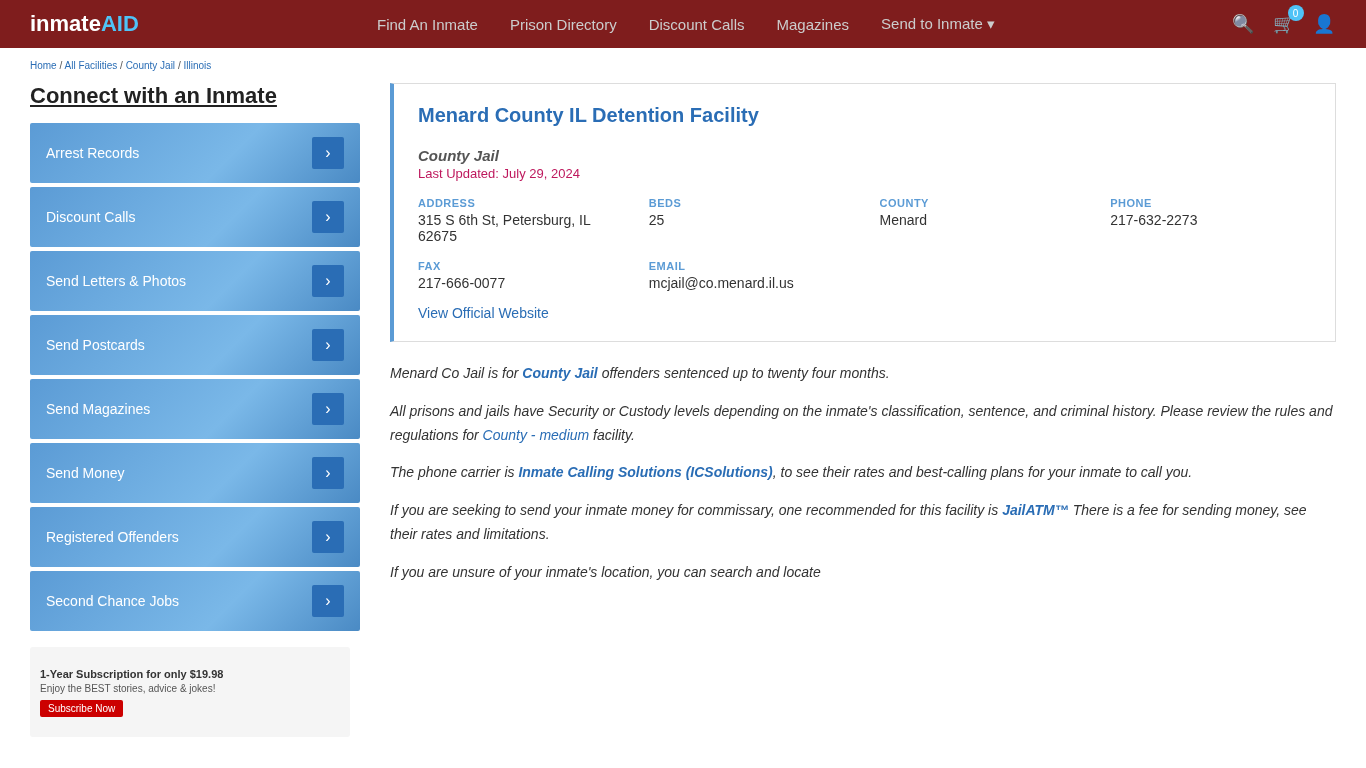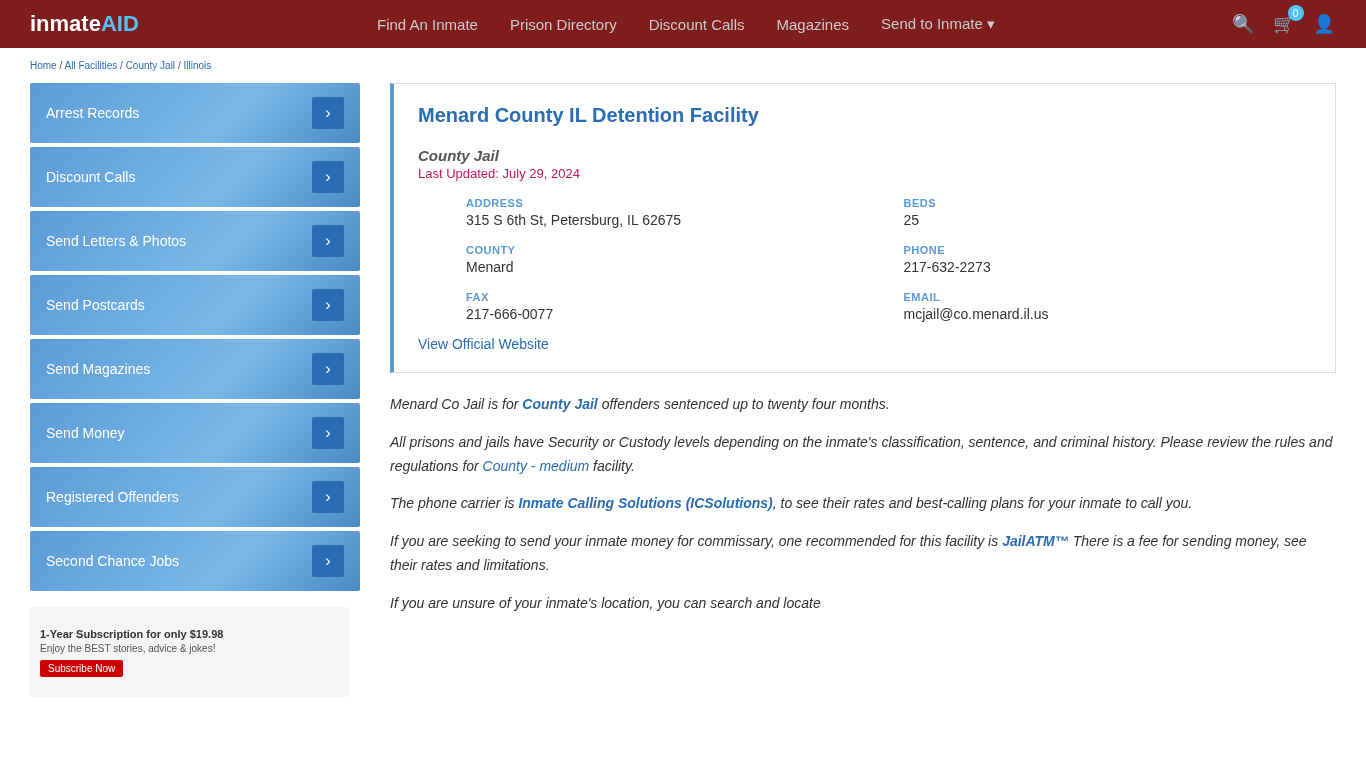--- a/index.html
+++ b/index.html
@@ -180,23 +180,22 @@
       font-weight: bold;
     }
     .facility-updated {
       font-size: 13px;
       color: #be185d;
       margin-top: 2px;
       margin-bottom: 16px;
     }
     .facility-details {
       display: grid;
-      grid-template-columns: 1fr 1fr;
+      grid-template-columns: 1fr 1fr 1fr 1fr;
       gap: 16px 30px;
-      margin-left: 48px;
     }
     .detail-group { }
     .detail-label {
       font-size: 11px;
       font-weight: bold;
       color: #5b9bd5;
       text-transform: uppercase;
       letter-spacing: 0.5px;
       margin-bottom: 3px;
     }
@@ -257,20 +256,21 @@
   <a>All Facilities</a>
   <span> / </span>
   <a>County Jail</a>
   <span> / </span>
   <a>Illinois</a>
 </nav>
 
 <div class="main-container">
 
   <aside class="sidebar">
+    <h2 class="sidebar-title">Connect with an Inmate</h2>
     <div class="sidebar-menu">
       <div class="sidebar-item">
         <span class="sidebar-item-label">Arrest Records</span>
         <span class="sidebar-arrow">›</span>
       </div>
       <div class="sidebar-item">
         <span class="sidebar-item-label">Discount Calls</span>
         <span class="sidebar-arrow">›</span>
       </div>
       <div class="sidebar-item">

